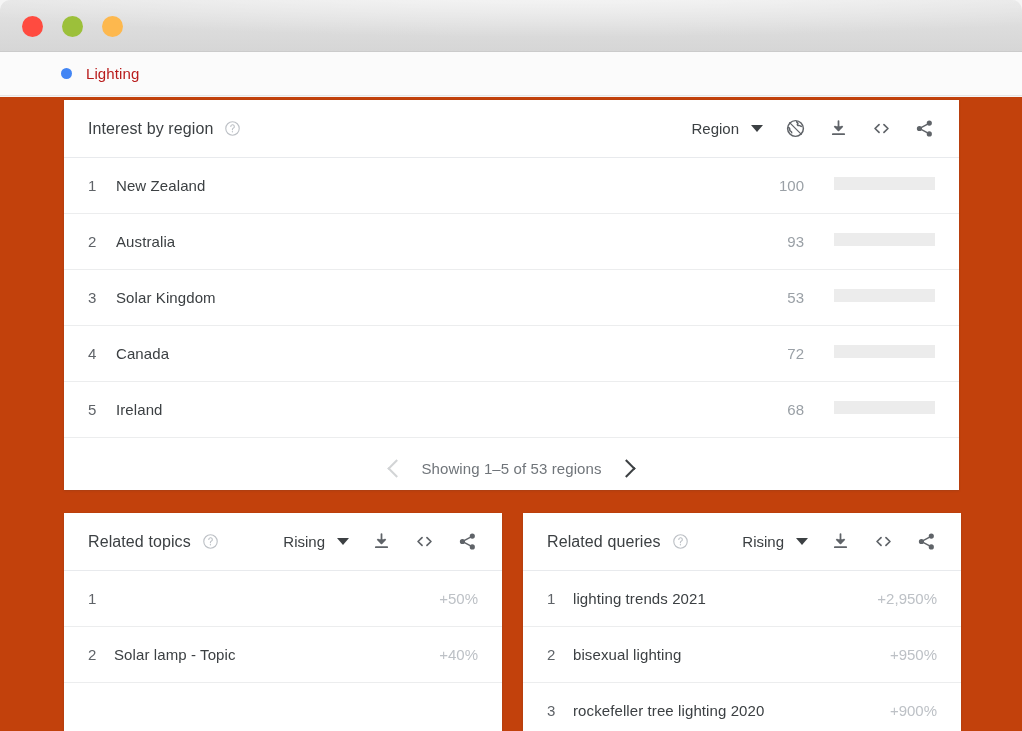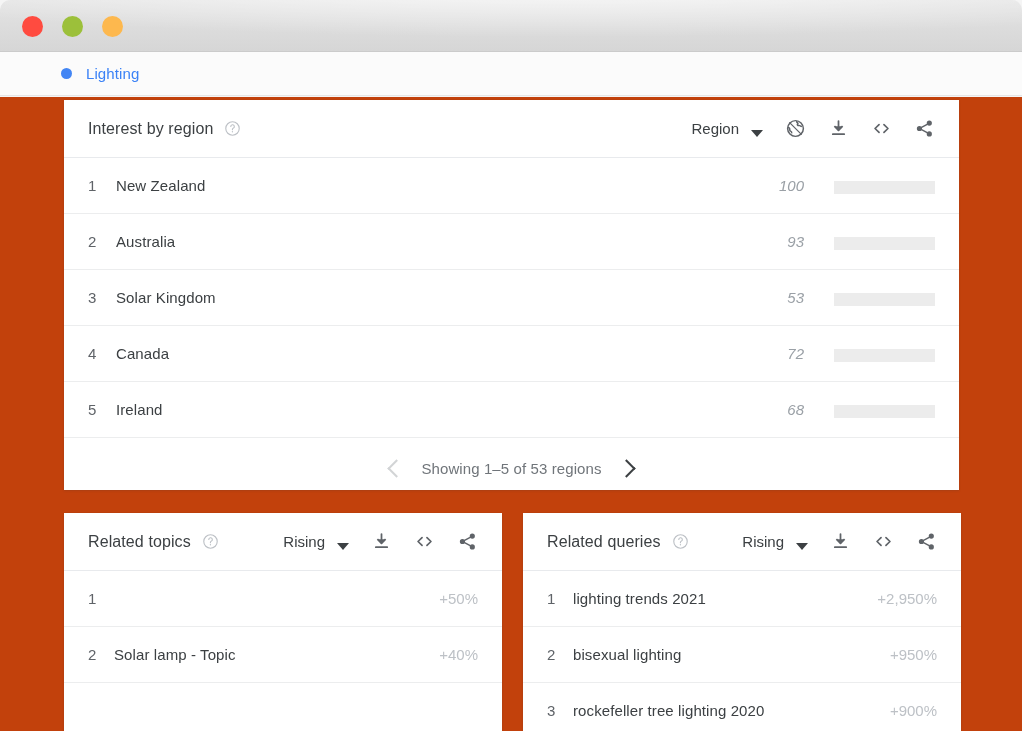--- a/index.html
+++ b/index.html
@@ -69,21 +69,21 @@
     margin-left: 61px;
   }
   .legend-dot {
     width: 11px; height: 11px;
     border-radius: 50%;
     background: #4285f4;
     flex: none;
   }
   .legend-label {
     font-size: 15px;
-    color: #3b82f6;
+    color: #b91c1c;
     letter-spacing: .1px;
   }
   .scope-label {
     margin-left: auto;
     margin-right: 63px;
     font-size: 15px;
     color: #70757a;
     letter-spacing: .1px;
   }
 
@@ -126,21 +126,21 @@
     color: #bdc1c6;
   }
   .head-tools {
     margin-left: auto;
     display: flex;
     align-items: center;
     gap: 22px;
   }
   .select-ctl {
     display: flex;
-    align-items: flex-end;
+    align-items: center;
     gap: 12px;
     font-size: 15px;
     color: #3c4043;
     cursor: pointer;
   }
   .caret {
     width: 0; height: 0;
     border-left: 6px solid transparent;
     border-right: 6px solid transparent;
     border-top: 7px solid #3c4043;
@@ -168,23 +168,22 @@
     flex: none;
   }
   .region-name {
     font-size: 15px;
     color: #3c4043;
     letter-spacing: .1px;
   }
   .region-metric {
     margin-left: auto;
     display: flex;
-    align-items: flex-end;
+    align-items: flex-start;
     gap: 30px;
-    font-style: italic;
   }
   .region-value {
     font-size: 15px;
     color: #9aa0a6;
     width: 34px;
     text-align: right;
   }
   .bar-track {
     width: 101px;
     height: 13px;

